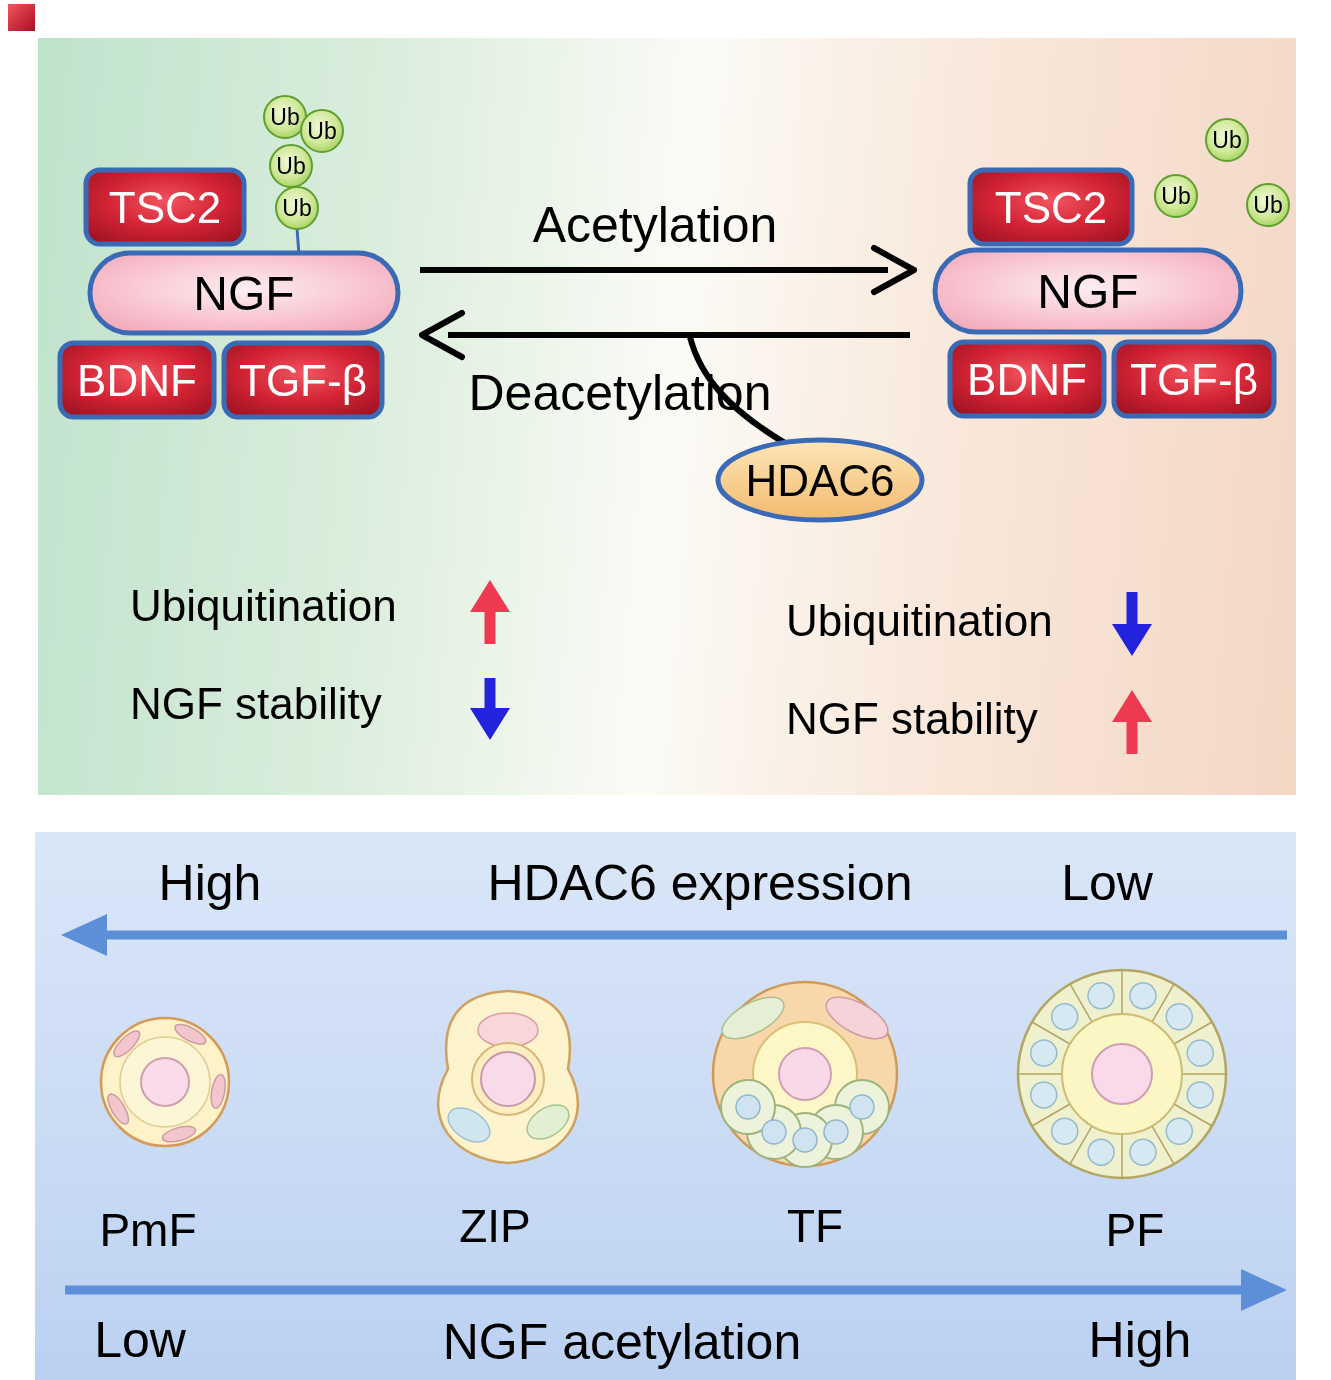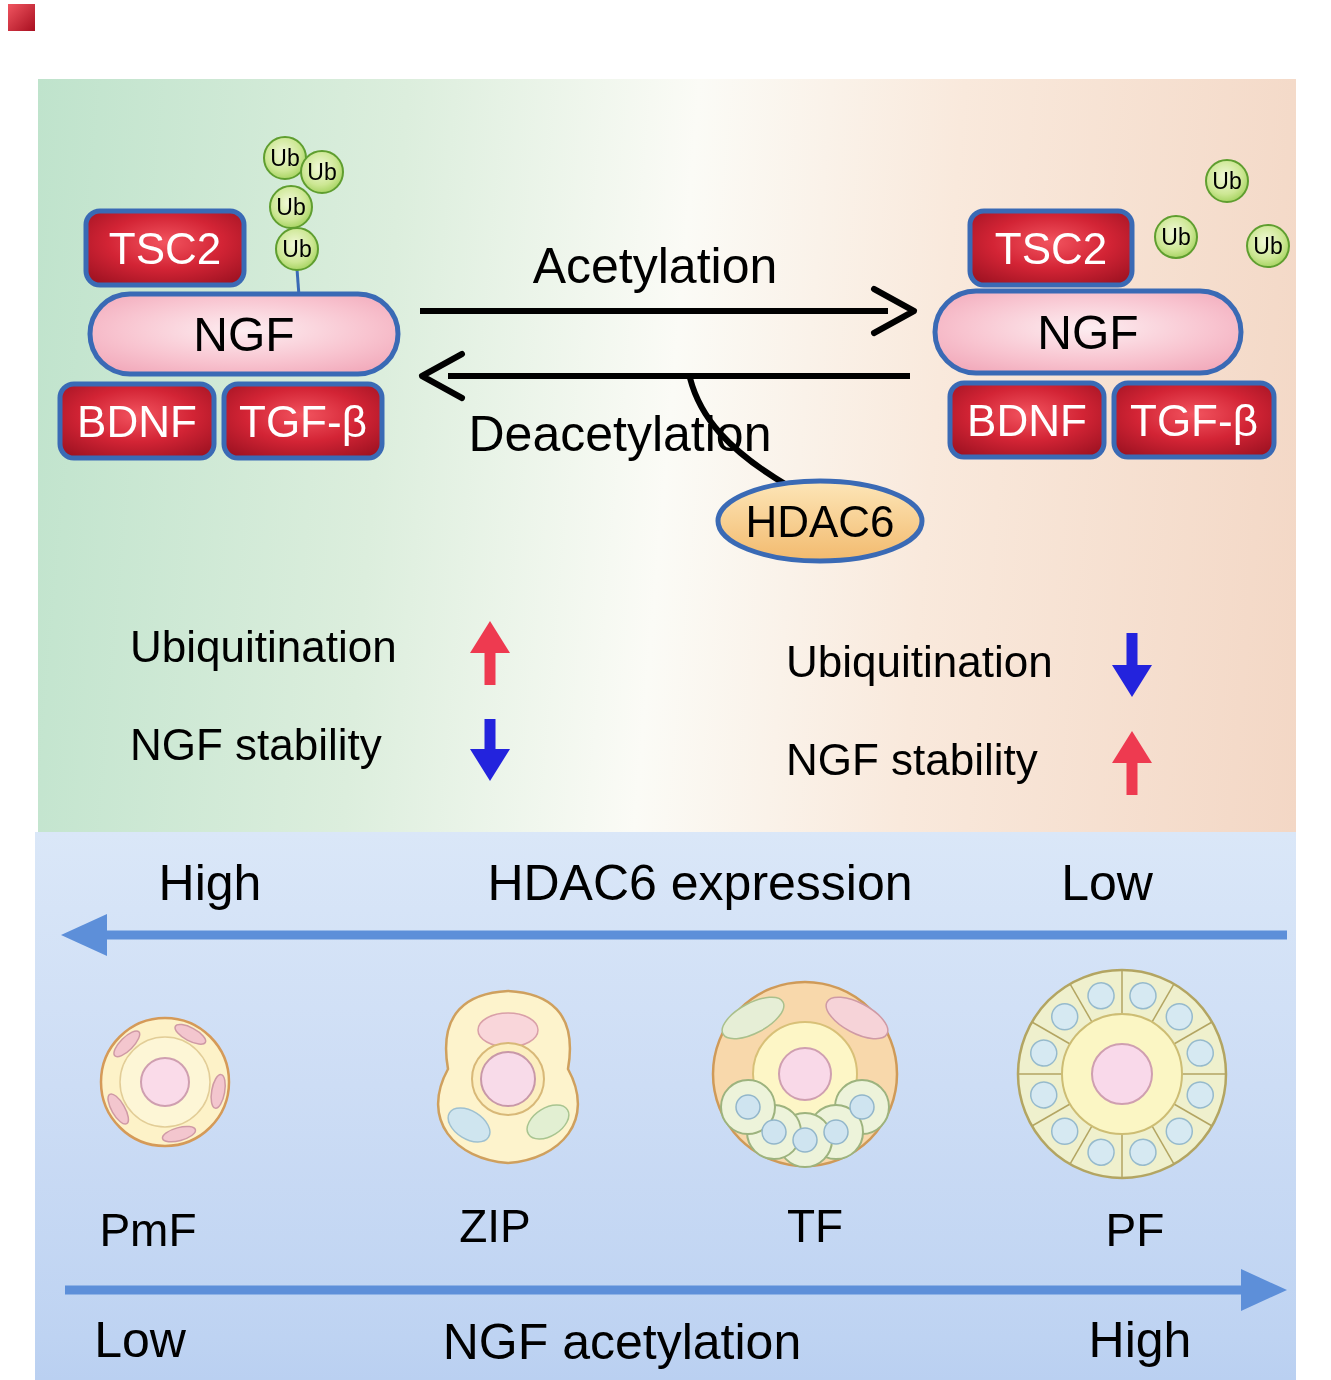--- a/index.html
+++ b/index.html
@@ -1,21 +1,21 @@
 <!DOCTYPE html>
 <html><head>
 <meta charset="utf-8">
 <style>
   body{margin:0;background:#fff;}
   .canvas{position:relative;width:1331px;height:1380px;background:#fff;
           font-family:"Liberation Sans",sans-serif;overflow:hidden;}
   .corner-mark{position:absolute;left:8px;top:4px;width:27px;height:27px;
           background:linear-gradient(135deg,#f05560,#a80f20);}
   .top-panel{position:absolute;left:38px;top:38px;width:1258px;height:757px;
-          background:linear-gradient(95deg,#bfe3cc 0%,#dceedd 28%,#fbfbf6 50%,#f9e9dc 70%,#f3d7c5 100%);margin-top:41px;}
+          background:linear-gradient(95deg,#bfe3cc 0%,#dceedd 28%,#fbfbf6 50%,#f9e9dc 70%,#f3d7c5 100%);}
   .bottom-panel{position:absolute;left:35px;top:832px;width:1261px;height:722px;
           background:linear-gradient(180deg,#dae7f8 0%,#cdddf5 35%,#bed3f2 70%,#a9c3ee 100%);}
   svg{display:block;}
   text{font-family:"Liberation Sans",sans-serif;}
 </style>
 </head>
 <body>
 
 <div class="canvas">
 

